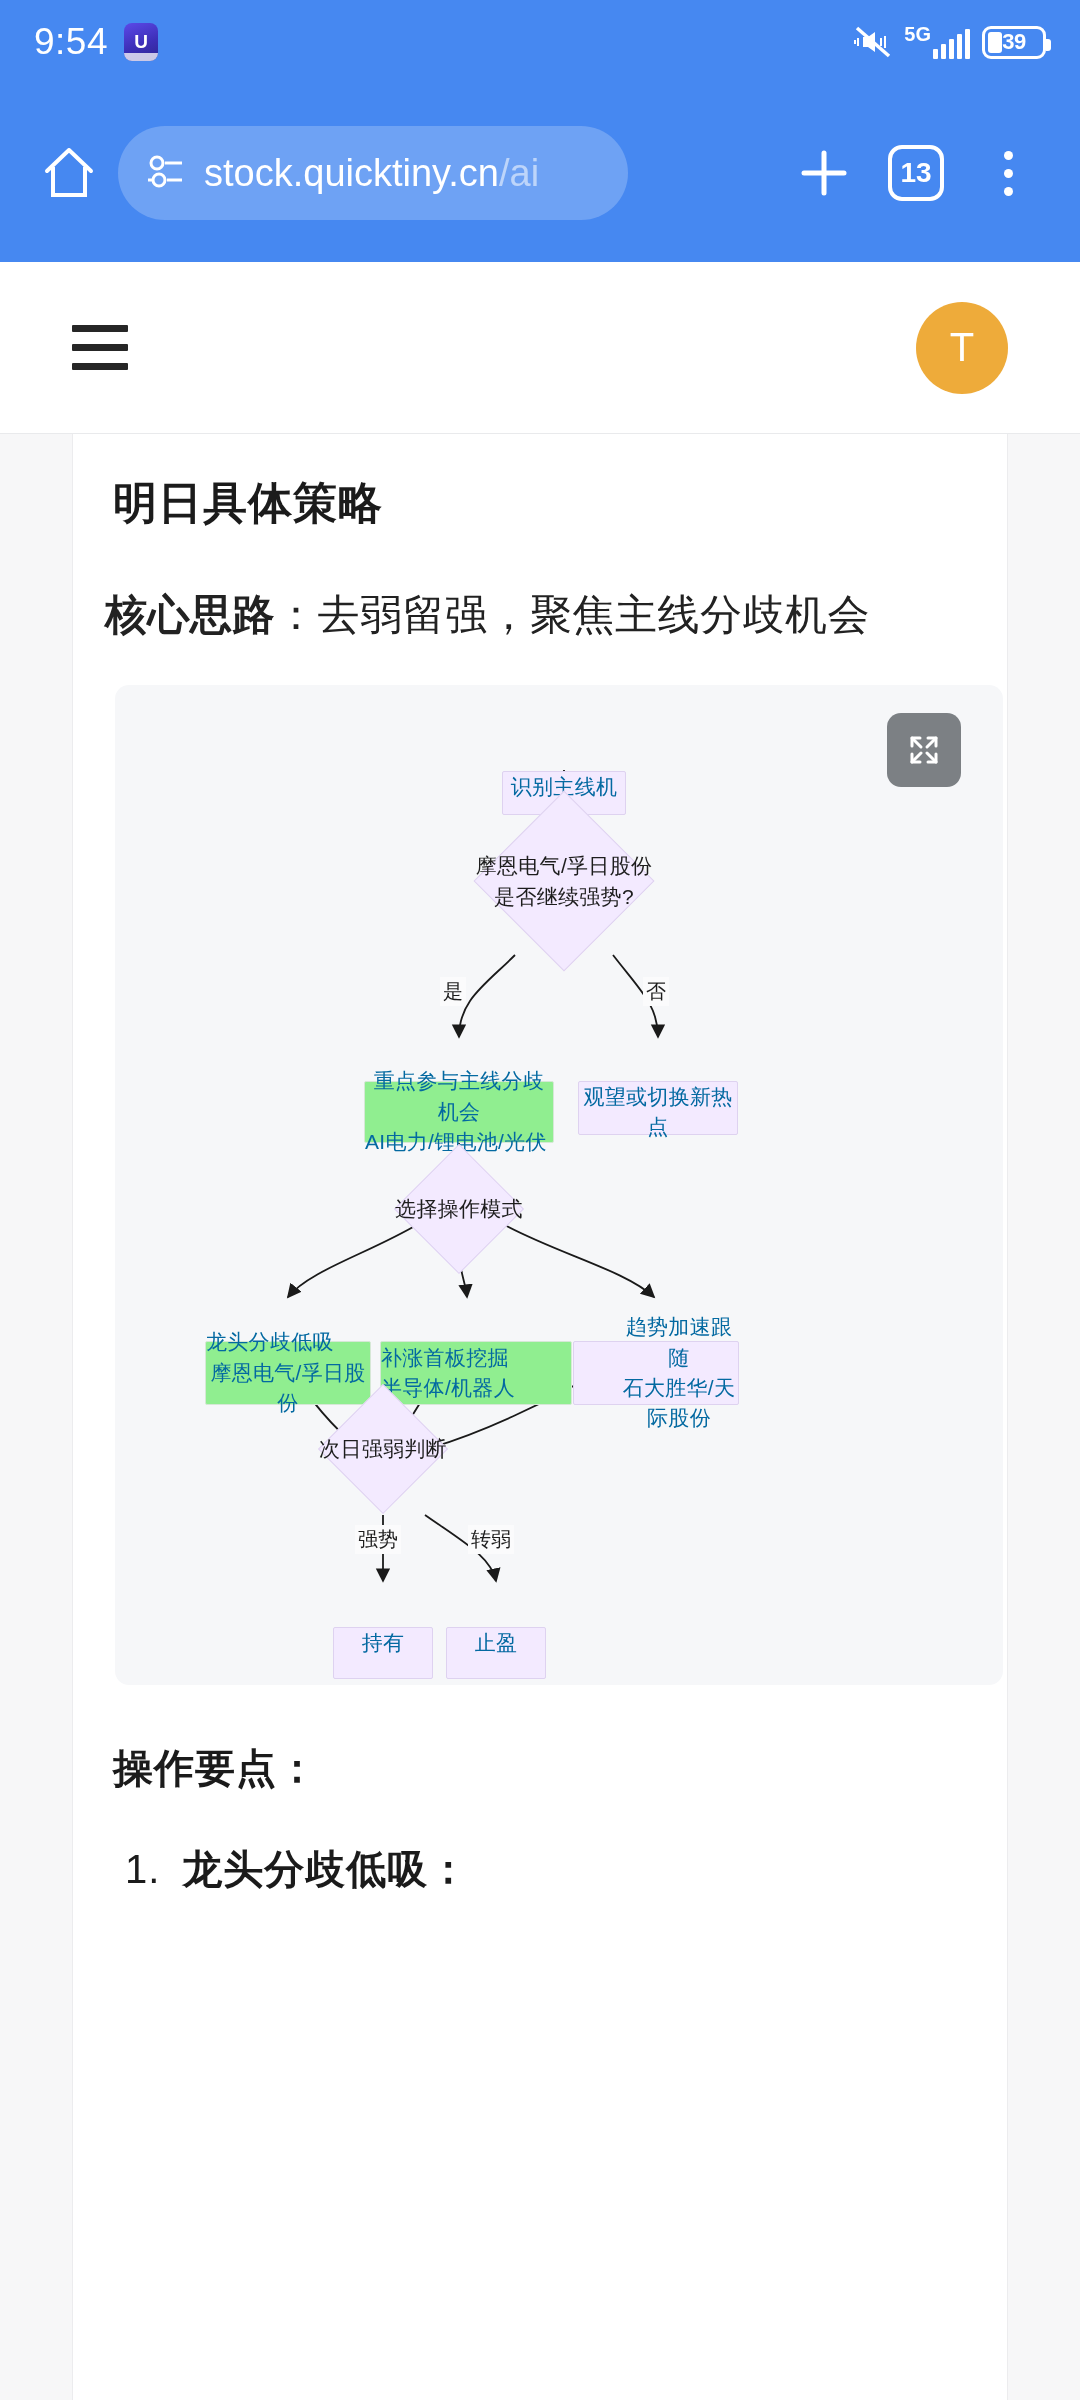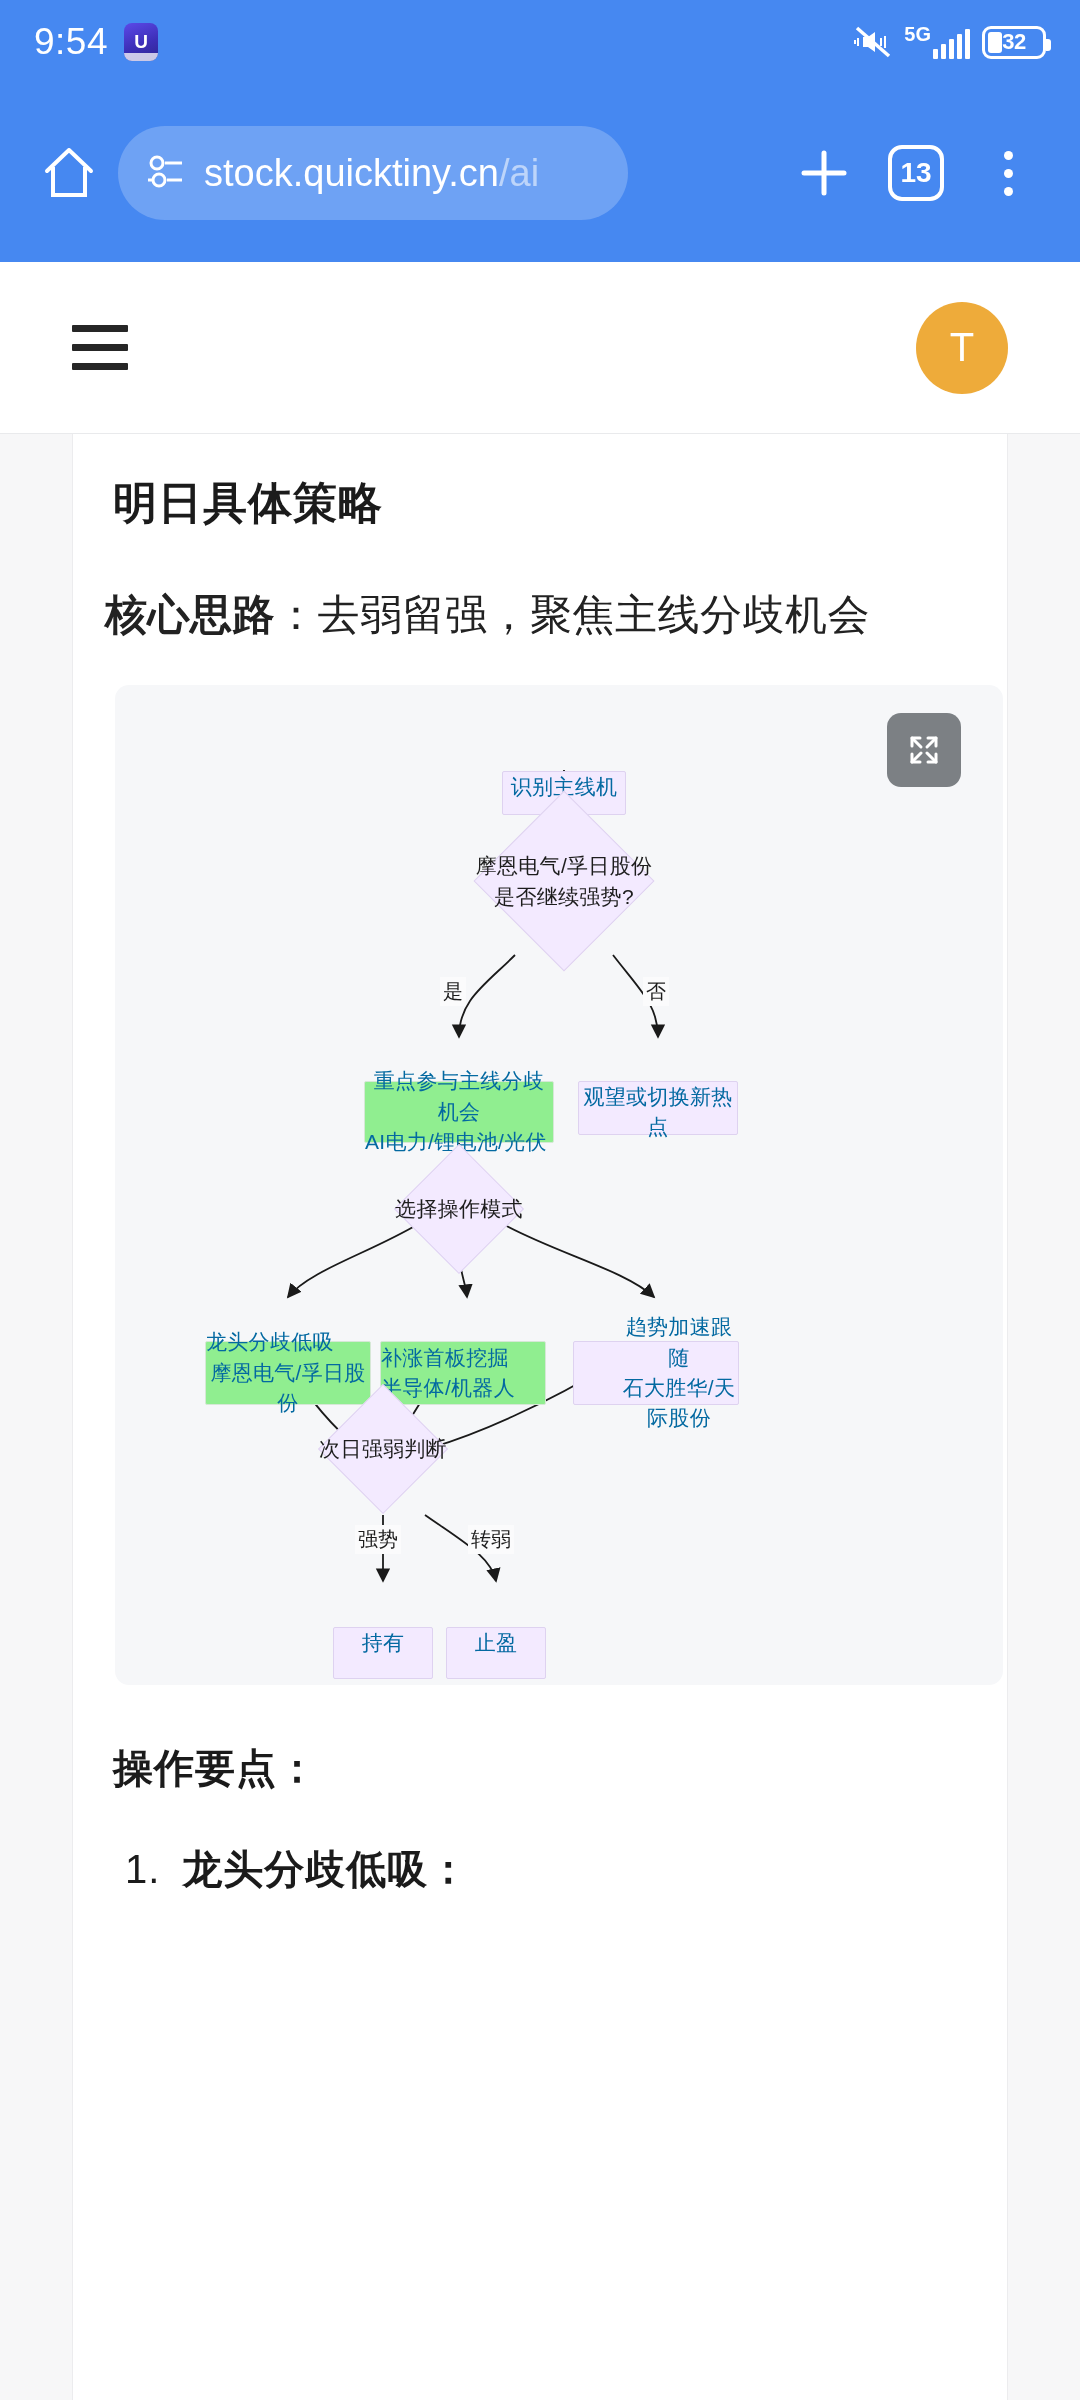--- a/index.html
+++ b/index.html
@@ -196,21 +196,21 @@
         <span class="bars">
             <i></i>
             <i></i>
             <i></i>
             <i></i>
             <i></i>
           </span>
       </span>
       <span class="battery">
         <span class="fill"></span>
-        <span class="pct">32</span>
+        <span class="pct">39</span>
       </span>
     </div>
   </div>
 
   <div class="toolbar">
     <div class="tb-home">
       <svg width="52" height="56" viewBox="0 0 52 56">
         <path d="M26 5 L48 26 M26 5 L4 26" stroke="#fff" stroke-width="4" fill="none" stroke-linecap="round"></path>
         <path d="M10 22 v28 h32 v-28" stroke="#fff" stroke-width="4" fill="none"></path>
       </svg>
@@ -340,21 +340,21 @@
 
       <div class="diamond" style="left:298px;top:478px;width:92px;height:92px;"></div>
       <div class="diamond-label" style="left:274px;top:478px;width:140px;height:92px;">
         <span>选择操作模式</span>
       </div>
 
       <div class="node green" style="left:90px;top:612px;width:166px;height:64px;flex-direction:column;">
         <span>龙头分歧低吸</span>
         <span>摩恩电气/孚日股份</span>
       </div>
-      <div class="node green" style="left:265px;top:612px;width:166px;height:64px;flex-direction:column;">
+      <div class="node green" style="left:265px;top:612px;width:192px;height:64px;flex-direction:column;">
         <span>补涨首板挖掘</span>
         <span>半导体/机器人</span>
       </div>
       <div class="node rect" style="left:458px;top:612px;width:166px;height:64px;flex-direction:column;padding-left:46px;">
         <span>趋势加速跟随</span>
         <span>石大胜华/天际股份</span>
       </div>
 
       <div class="diamond" style="left:222px;top:718px;width:92px;height:92px;"></div>
       <div class="diamond-label" style="left:198px;top:718px;width:140px;height:92px;">

